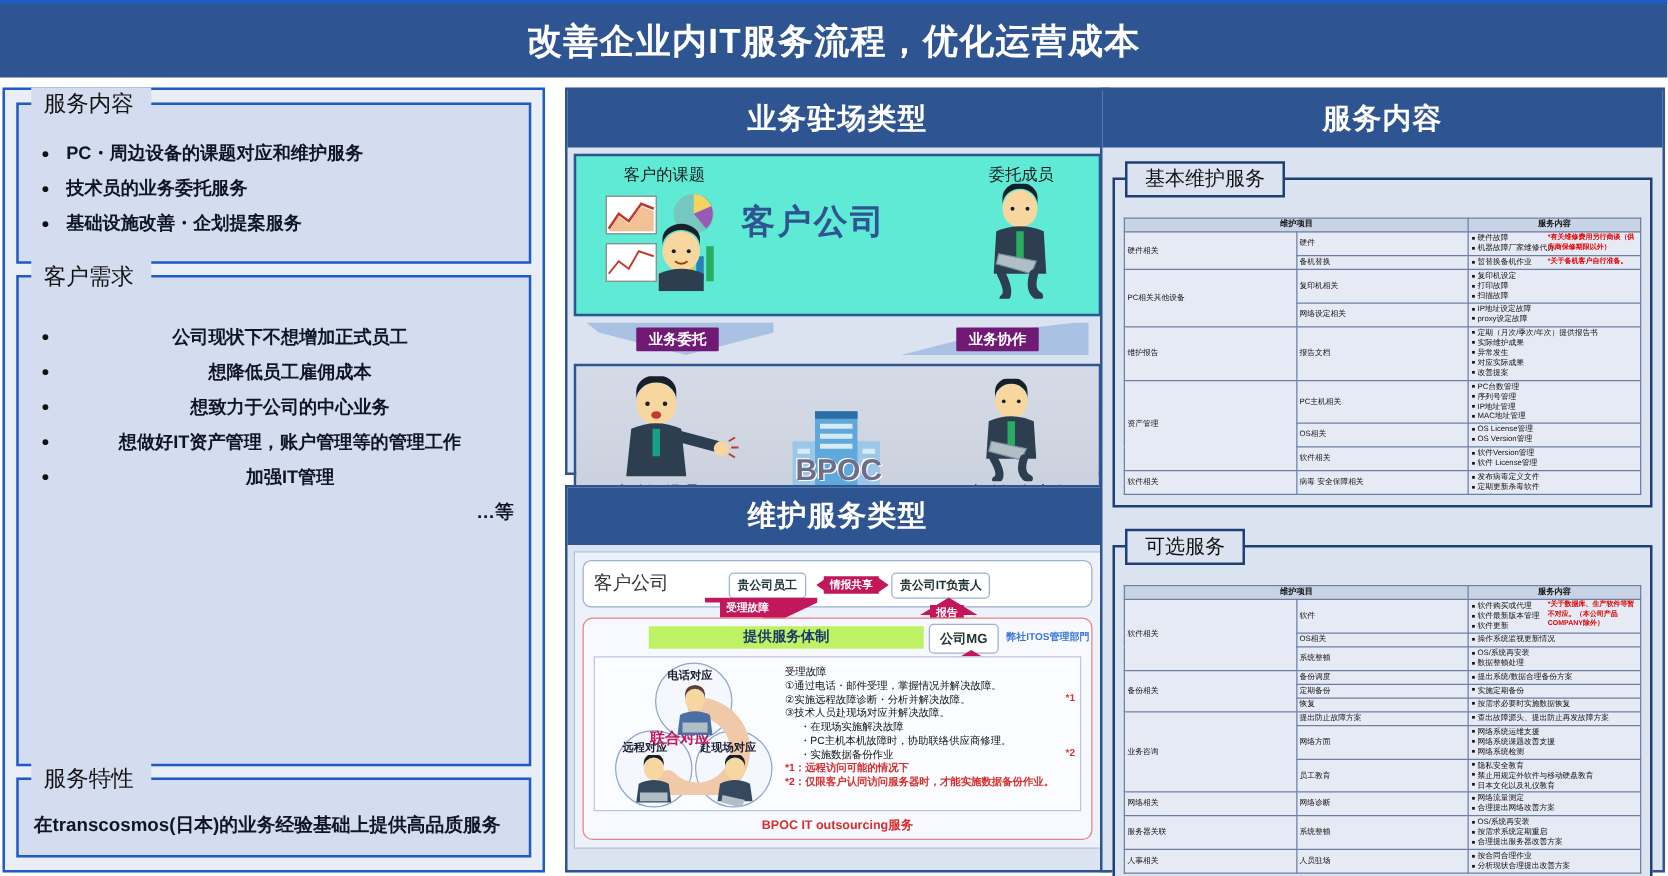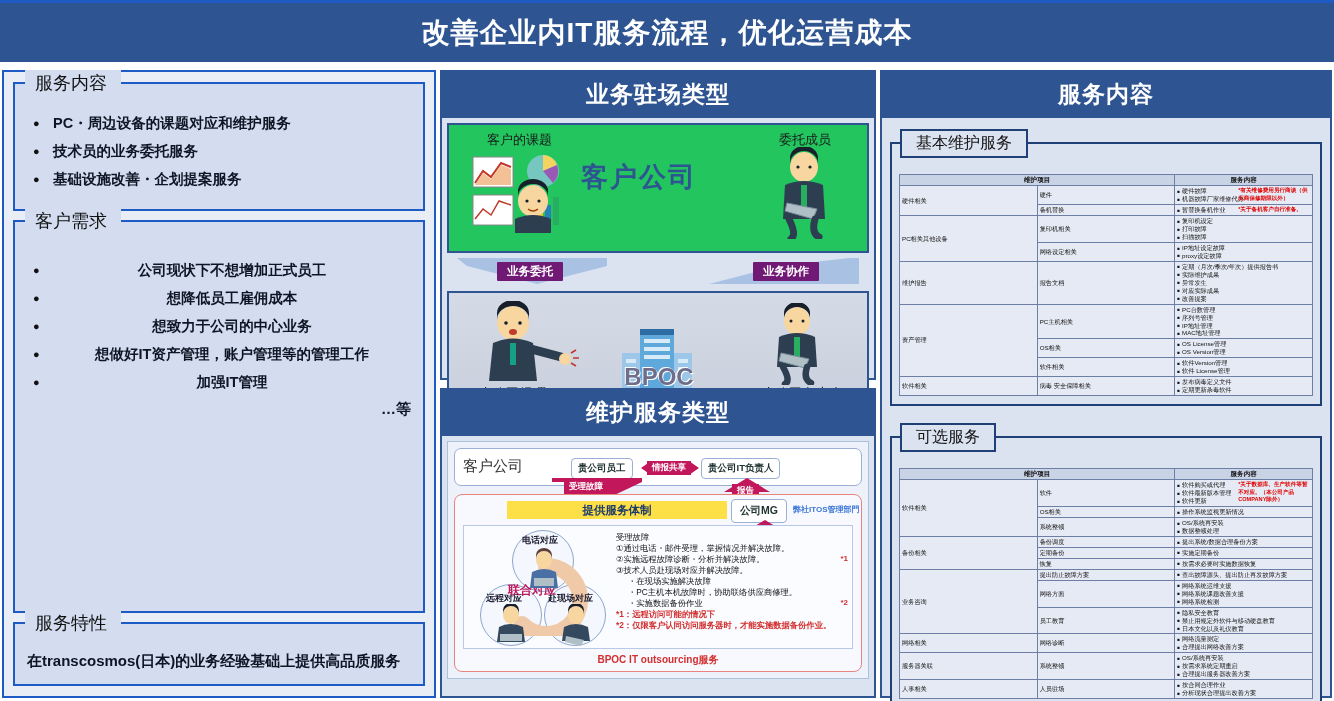--- a/index.html
+++ b/index.html
@@ -17,21 +17,21 @@
     background: #2E5591; border-top: 3px solid #1F5BC4;
     display: flex; align-items: center; justify-content: center;
   }
   .title-bar .title-text {
     color: #ffffff; font-size: 28px; font-weight: bold; letter-spacing: 1px;
   }
 
   
   .col { position: absolute; top: 70px; }
   .col-left   { left: 2px;   width: 434px; height: 628px; }
-  .col-mid    { left: 440px; width: 436px; height: 500px; border-radius: 17px; }
+  .col-mid    { left: 452px; width: 436px; height: 500px; border-radius: 17px; }
   .col-right  { left: 880px; width: 452px; height: 628px; }
 
   .panel {
     border: 2px solid #2E5591;
     background: #DCE3F0;
     position: relative;
   }
   .panel-header {
     background: #2E5591; color: #fff; text-align: center;
     font-size: 23px; font-weight: bold; padding: 7px 0 8px;
@@ -64,21 +64,21 @@
   .sect li::before {
     content: "●"; position: absolute; left: 0; top: 0;
     font-size: 11px; line-height: 1.9; color: #111;
   }
   .etc-line { text-align: right; font-size: 15px; font-weight: bold; margin-top: 4px; color:#0E1524;}
   .feature-text { font-size: 15px; font-weight: bold; color: #0E1524; line-height: 1.45; }
 
   
   .mid-top { width: 436px; height: 310px; }
   .mid-bot { width: 436px; height: 310px; margin-top: 8px; }
-  .scene-top { height: 130px; background: #22c55e; border: 2px solid #2E5591; margin: 5px; position: relative; }
+  .scene-top { height: 130px; background: #5eead4; border: 2px solid #2E5591; margin: 5px; position: relative; }
   .scene-bot { height: 118px; background: linear-gradient(#D5DBE6,#C9D0DD); border: 2px solid #2E5591; margin: 5px; position: relative; }
   .cust-label { position: absolute; font-size: 13px; color: #1a1a1a; }
   .big-co {
     position: absolute; left: 132px; top: 34px;
     font-size: 27px; font-weight: bold; color: #2E5591; letter-spacing: 2px;
   }
   .bpoc-logo {
     position: absolute; left: 165px; top: 30px; width: 86px; height: 70px;
   }
   .bpoc-text {
@@ -113,21 +113,21 @@
   .arrow-lbl {
     position: absolute; font-size: 8.5px; font-weight: bold; color: #fff;
     background: #C2185B; padding: 1px 5px; white-space: nowrap;
   }
   .red-frame {
     position: absolute; left: 6px; top: 52px; right: 6px; bottom: 6px;
     border: 1px solid #E8837F; border-radius: 8px; background: #F7F9FE;
   }
   .svc-band {
     position: absolute; left: 52px; top: 6px; width: 220px; height: 18px;
-    background: #fde047; text-align: center; font-size: 11.5px;
+    background: #bef264; text-align: center; font-size: 11.5px;
     font-weight: bold; color: #1B3A6B; line-height: 18px;
   }
   .inner-frame {
     position: absolute; left: 8px; top: 30px; right: 8px; bottom: 22px;
     border: 1px solid #B9C8E4; background: #FAFCFF;
   }
   .circ {
     position: absolute; border: 1px solid #8FA6CC; border-radius: 50%;
     background: #F4F8FE;
   }

